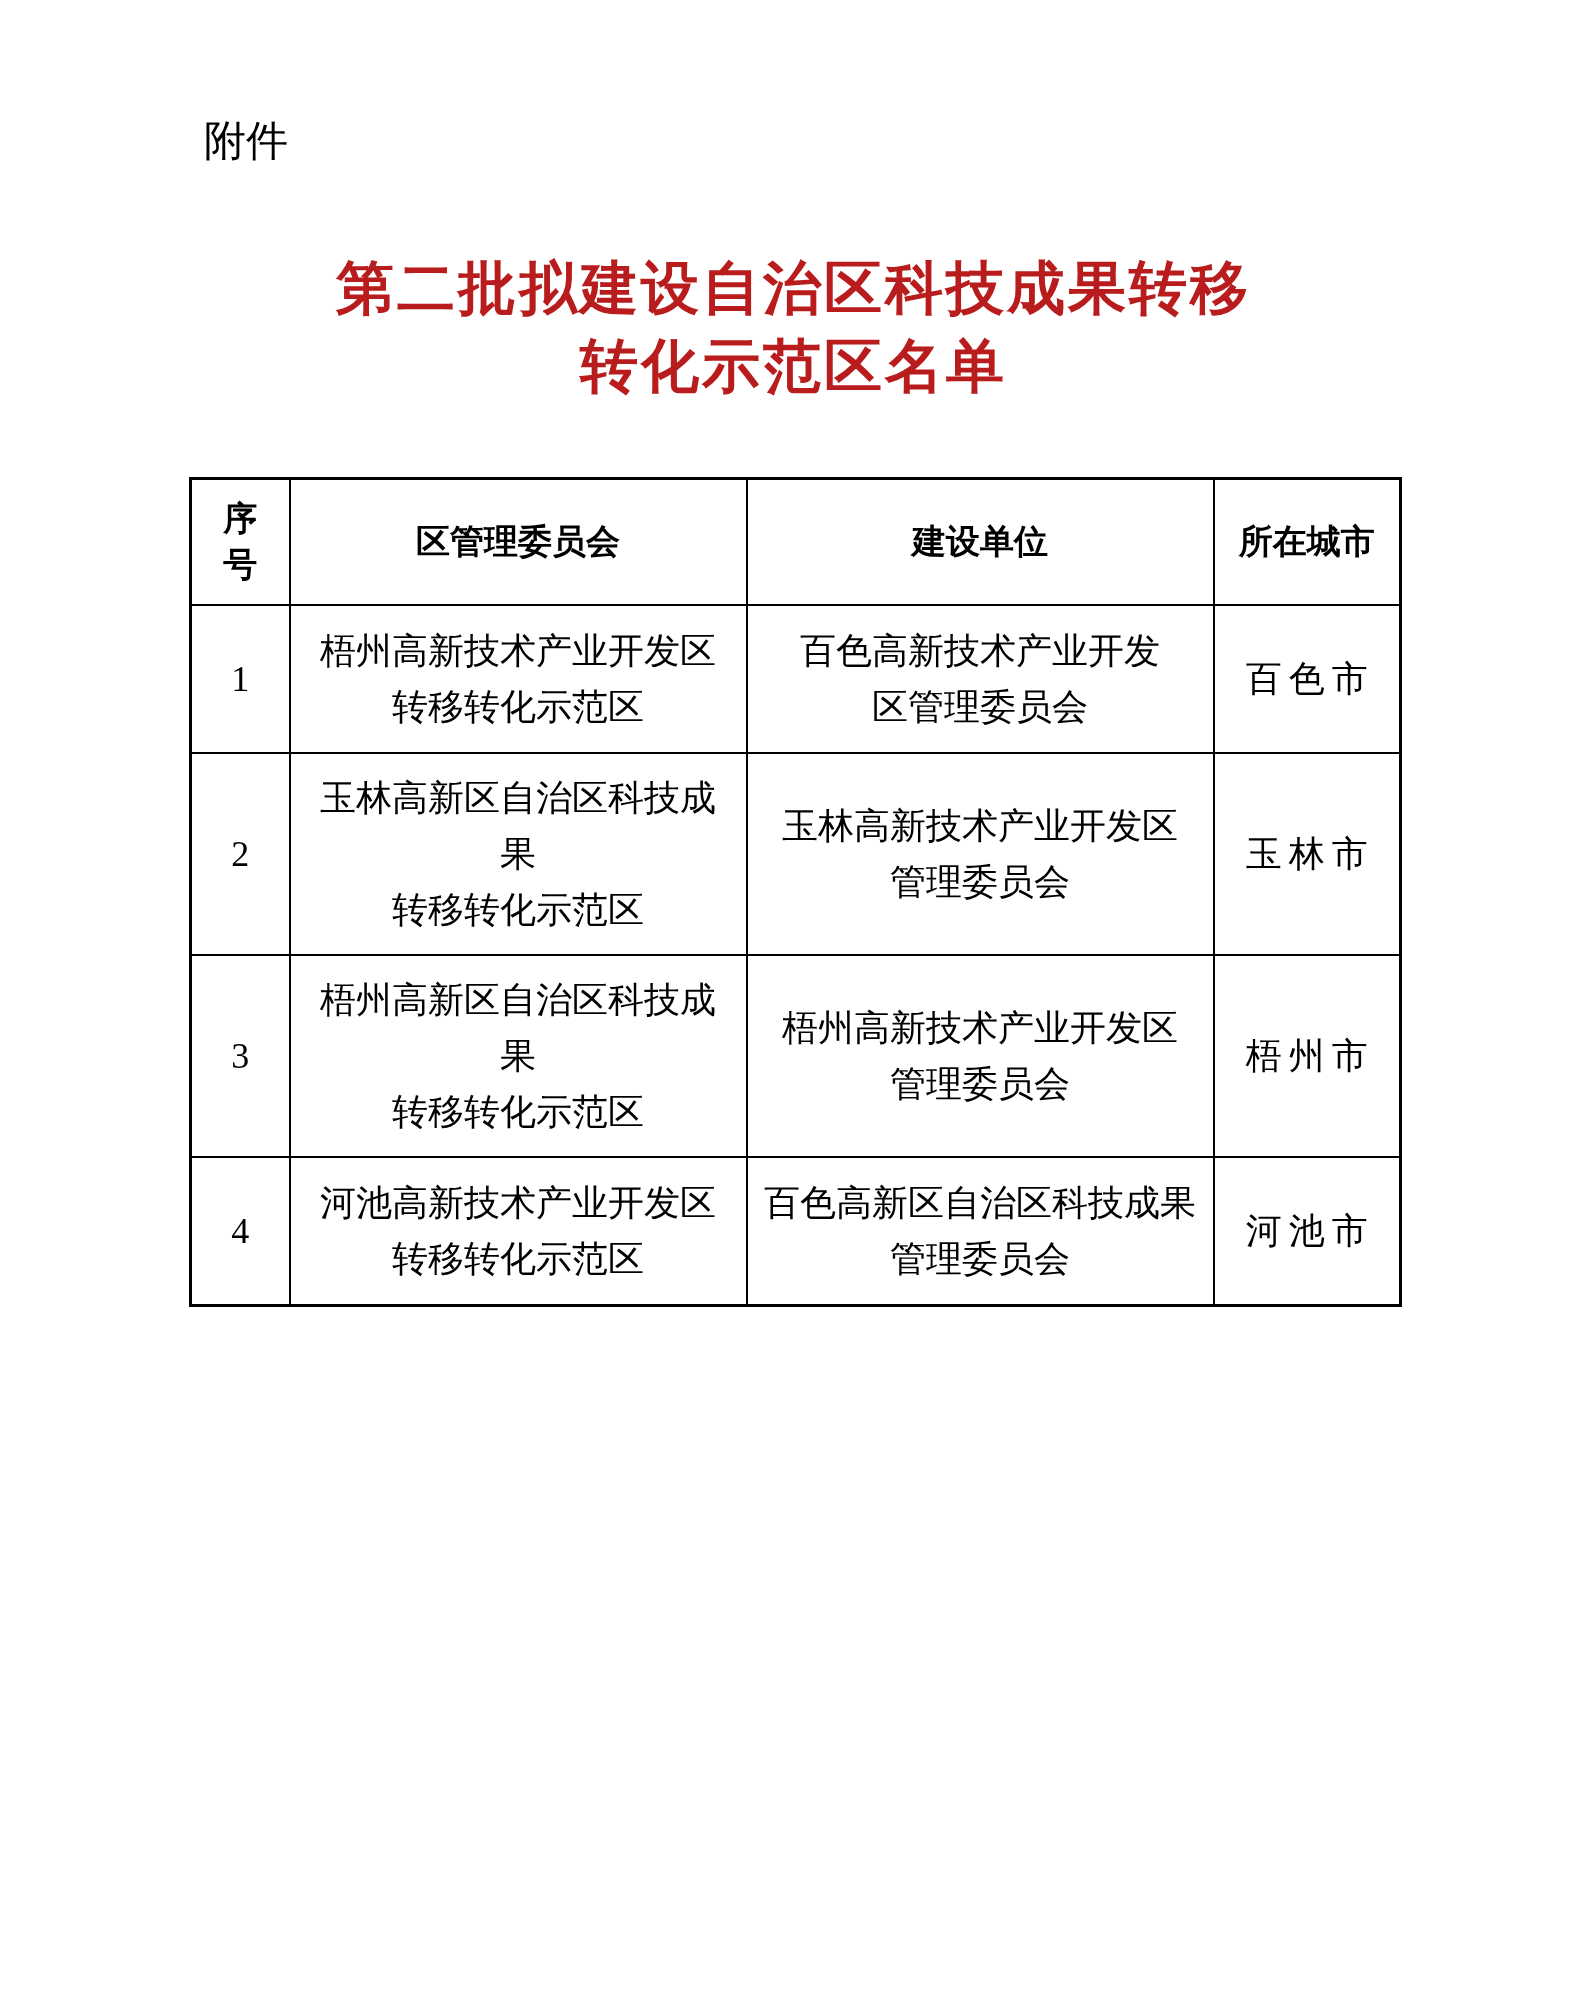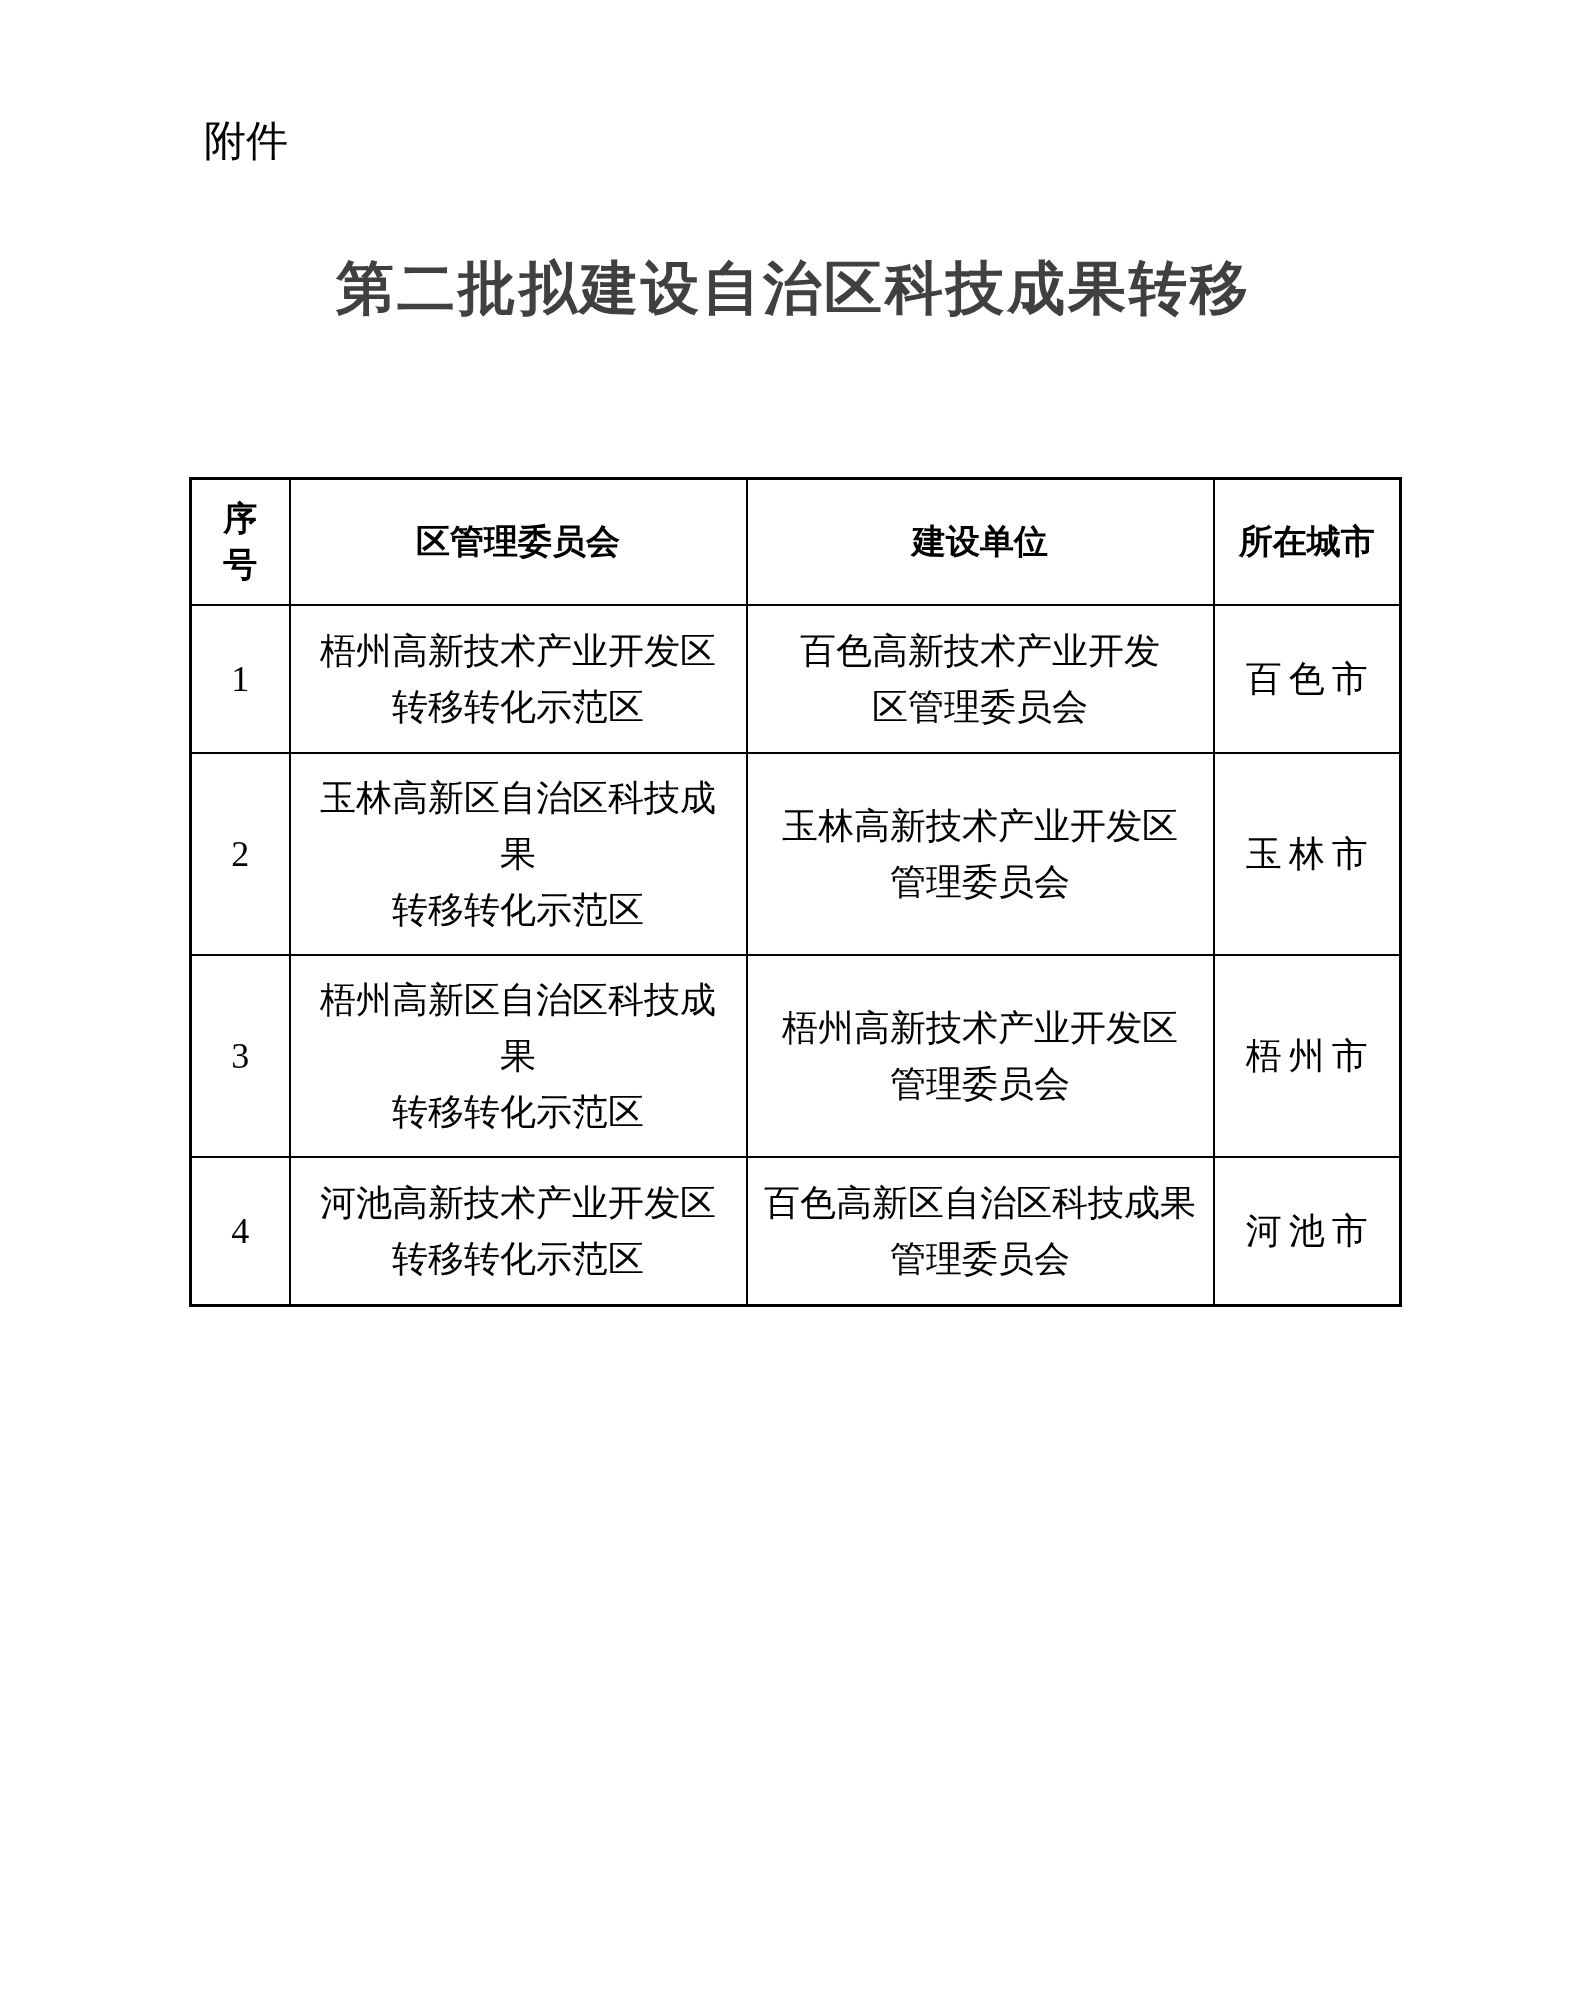--- a/index.html
+++ b/index.html
@@ -29,21 +29,21 @@
     position: absolute;
     left: 0;
     top: 250px;
     width: 100%;
     text-align: center;
     font-family: "Liberation Serif", serif;
     font-weight: bold;
     font-size: 58px;
     line-height: 78px;
     letter-spacing: 3px;
-    color: #404040;
+    color: #b91c1c;
   }
   table.zones {
     position: absolute;
     left: 189px;
     top: 477px;
     border-collapse: collapse;
     table-layout: fixed;
     width: 1210px;
     border: 3px solid #000000;
   }
@@ -86,20 +86,21 @@
 </style>
 </head>
 <body>
 
 <div class="page">
 
   <div class="attachment">附件</div>
 
   <div class="doc-title">
     <div>第二批拟建设自治区科技成果转移</div>
+    <div>转化示范区名单</div>
   </div>
 
   <table class="zones">
     <colgroup>
       <col style="width:99px">
       <col style="width:457px">
       <col style="width:467px">
       <col style="width:187px">
     </colgroup>
     <thead>

